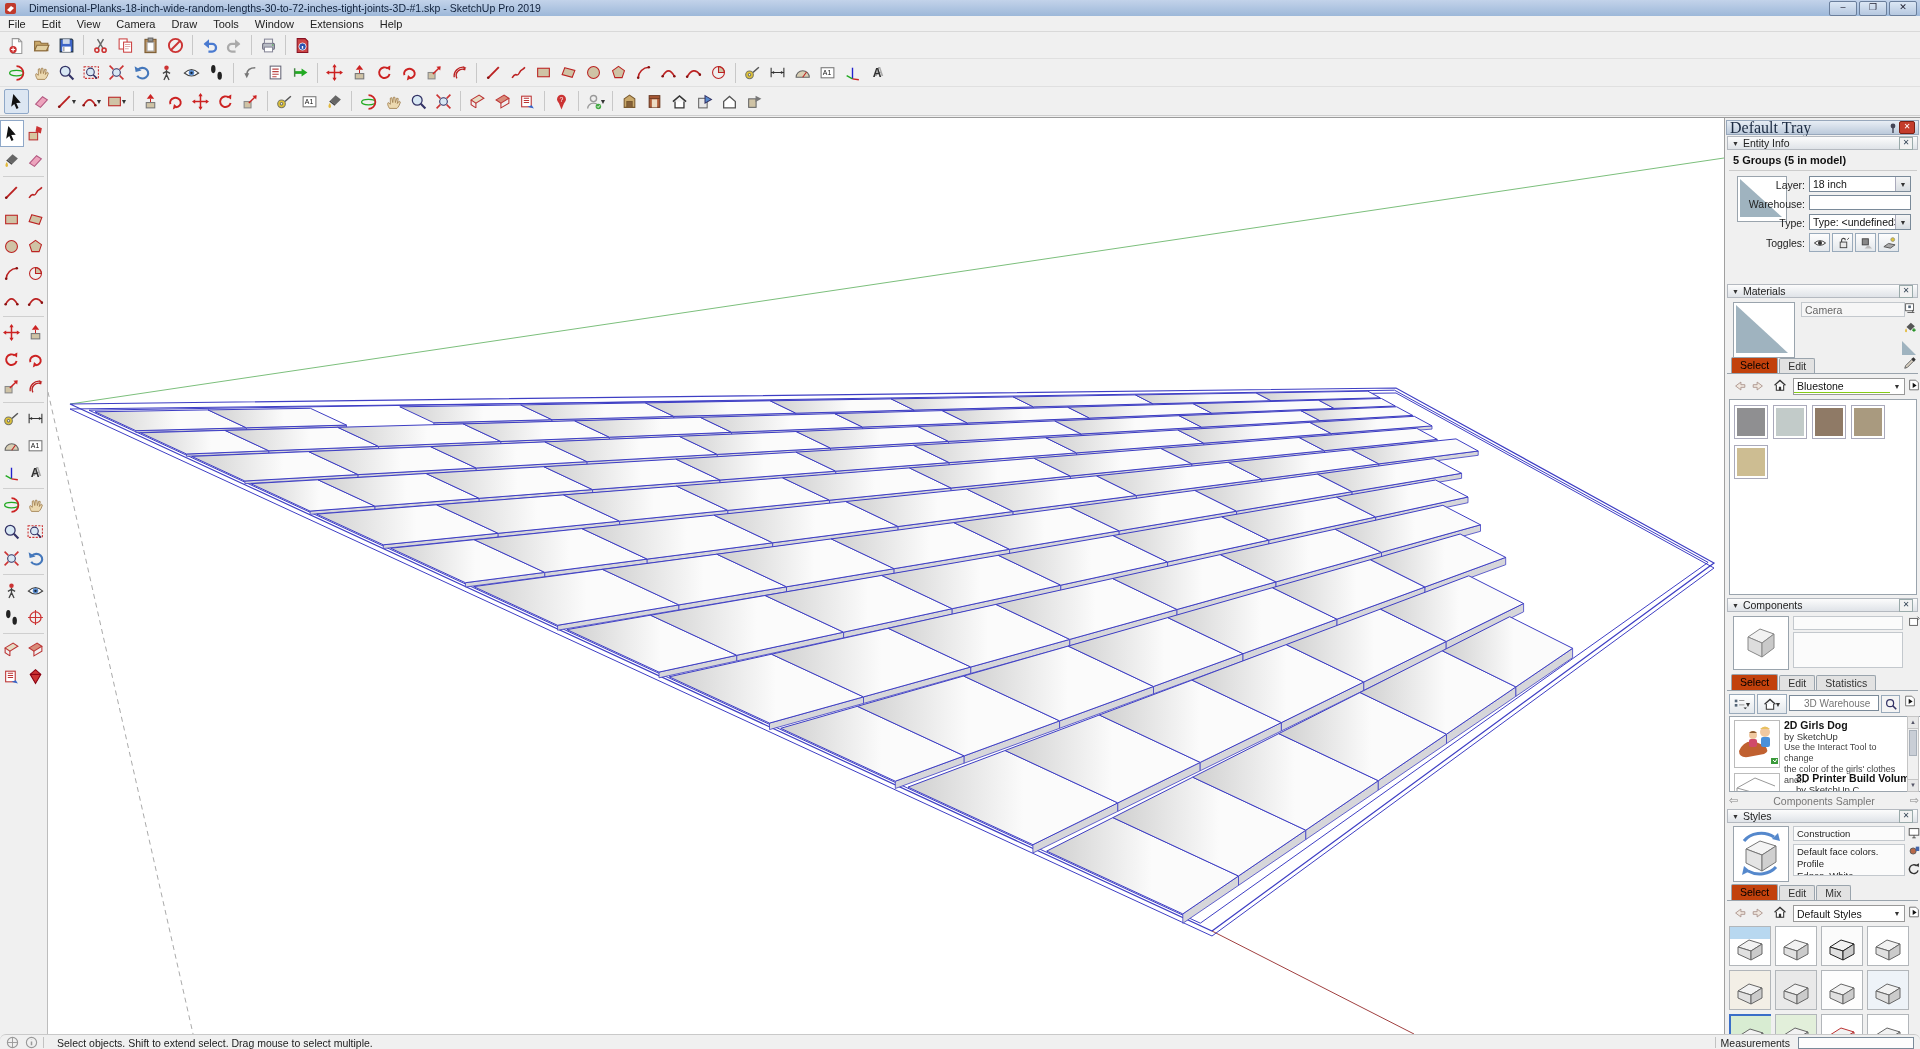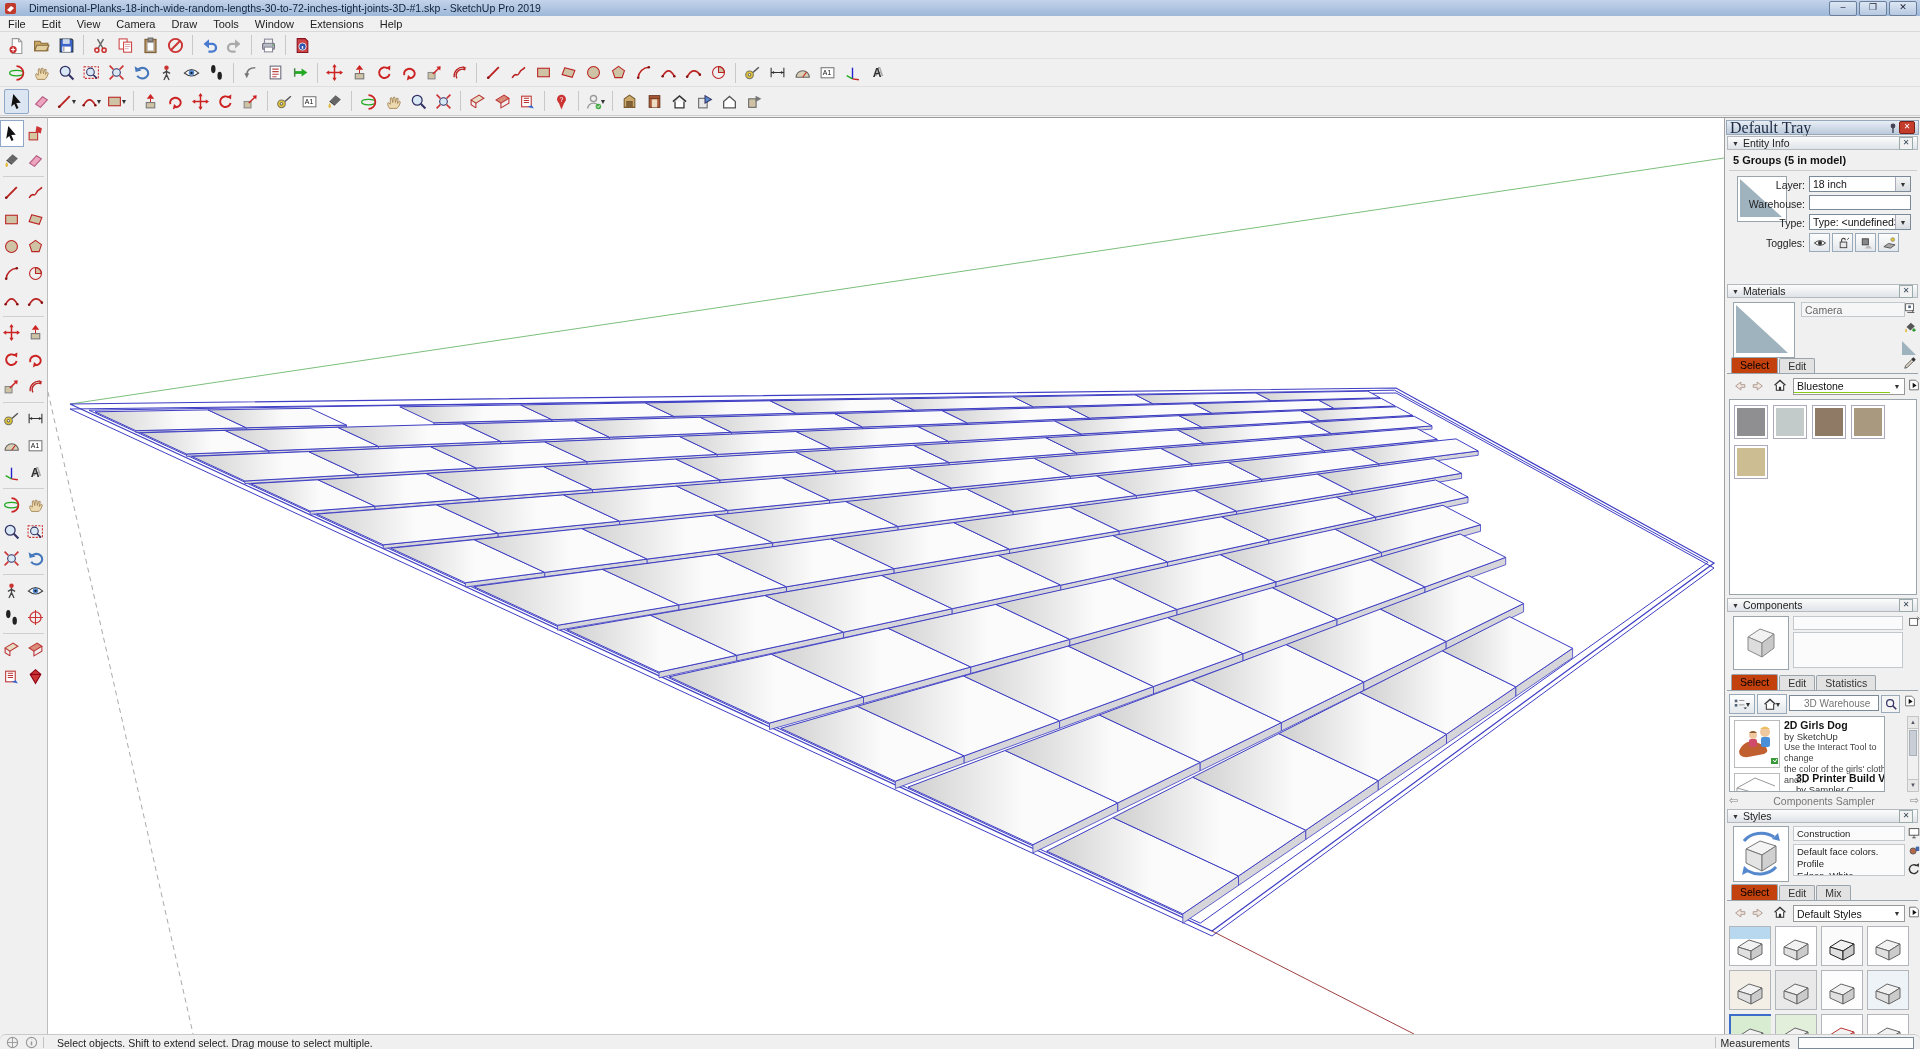--- a/index.html
+++ b/index.html
@@ -1292,21 +1292,21 @@
           <circle cx="7" cy="7" r="4" fill="none" stroke="#336" stroke-width="1.4"></circle>
           <path d="M10 10l4 4" stroke="#336" stroke-width="1.8"></path>
         </svg>
       </div>
     <div class="iconbtn" style="left:178px;top:576px">
       <svg viewBox="0 0 16 16">
           <path d="M3 2.5h7l3 3v8H3z" fill="#fff" stroke="#666"></path>
           <path d="M6.5 5.5l4.5 3-4.5 3z" fill="#111"></path>
         </svg>
       </div>
-    <div class="whitearea" style="left:4px;top:598px;width:156px;height:76px;overflow:hidden" id="complist">
+    <div class="whitearea" style="left:4px;top:598px;width:192px;height:76px;overflow:hidden" id="complist">
         <div style="position: absolute; left: 0px; top: 0px; width: 176px; height: 52px;">
           <div style="position: absolute; left: 4px; top: 3px; border: 1px solid rgb(187, 187, 187);"><svg width="44" height="44">
               <rect width="44" height="44" fill="#fff"></rect>
               <path d="M4 30q5-12 17-9l9 4q5 5-1 8l-16 3q-9 1-9-6z" fill="#c06030"></path>
               <circle cx="30" cy="11" r="5" fill="#f0c8a0"></circle>
               <path d="M25 8q5-5 10 0" fill="#e8c060"></path>
               <rect x="26" y="16" width="9" height="10" rx="2" fill="#4a90d9"></rect>
               <circle cx="18" cy="14" r="4" fill="#f0c8a0"></circle>
               <path d="M14 12q4-4 8 0" fill="#8a5a30"></path>
               <rect x="14" y="18" width="8" height="8" rx="2" fill="#d04a6a"></rect>
@@ -1319,21 +1319,21 @@
             <div class="comp-item-desc">Use the Interact Tool to change<br>the color of the girls' clothes and...</div>
           </div>
         </div>
         <div style="position: absolute; left: 0px; top: 53px; width: 176px; height: 52px;">
           <div style="position: absolute; left: 4px; top: 3px; border: 1px solid rgb(187, 187, 187);"><svg width="44" height="20">
               <rect width="44" height="20" fill="#fff"></rect>
               <path d="M2 14L20 4l20 8M2 14l18 5M2 14v4" stroke="#999" fill="none"></path>
             </svg></div>
           <div style="position: absolute; left: 66px; top: 2px; width: 120px;">
             <div class="comp-item-title">3D Printer Build Volume</div>
-            <div class="comp-item-sub">by Sampler C...</div>
+            <div class="comp-item-sub">by SketchUp C...</div>
           </div>
         </div>
       </div>
     <div class="scrollbar" style="left:182px;top:598px;height:76px">
       <div class="sb-btn">▲</div>
       <div class="sb-thumb"></div>
       <div class="sb-btn" style="position:absolute;bottom:0;width:10px;border-top:1px solid #c5c5c5;border-bottom:none">▼</div>
     </div>
     <div class="abs" style="left:4px;top:676px;width:190px;display:flex;align-items:center">
       <span style="color:#888">⇦</span>

